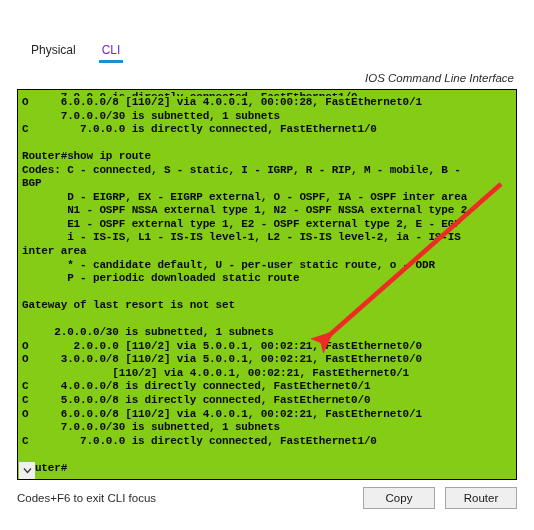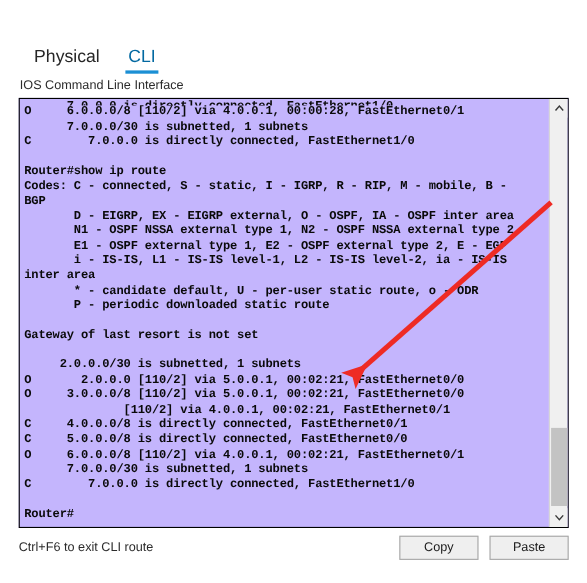--- a/index.html
+++ b/index.html
@@ -93,55 +93,57 @@
     left: 18px; top: 40px;
     width: 498px;
     height: 26px;
     display: flex;
     align-items: flex-start;
     background: #ffffff;
   }
   .tab {
     position: relative;
     padding: 3px 13px 6px 13px;
-    font-size: 16px;
+    font-size: 12px;
     color: #262626;
     white-space: nowrap;
   }
-  .tab.active { color: #0369a1; }
+  .tab.active { color: #6d28d9; }
   .tab.active::after {
     content: "";
     position: absolute;
     left: 10px; right: 10px;
     bottom: 0;
     height: 3px;
     background: #1b8fd4;
   }
 
   
   #cli-header {
     position: absolute;
     left: 18px; top: 72px;
     width: 496px;
-    text-align: left;
+    text-align: right;
     font-size: 11.5px;
     color: #2b2b2b;
+    font-style: italic;
   }
 
   
   #terminal-wrap {
     position: absolute;
     left: 17px; top: 89px;
     width: 500px;
     height: 391px;
     border: 1.5px solid #000000;
     box-sizing: border-box;
-    background: #c4b5fd;
-    display: flex;
-    overflow: hidden;
+    background: #84cc16;
+    display: flex;
+    overflow: hidden;
+    flex-direction: column;
   }
   #terminal-output {
     flex: 1 1 auto;
     padding: 1px 0 0 4px;
     font-family: "Liberation Mono", "DejaVu Sans Mono", monospace;
     font-size: 11px;
     line-height: 13.55px;
     color: #0a0a0a;
     white-space: pre;
     overflow: hidden;
@@ -254,23 +256,23 @@
       <div id="scroll-thumb"></div>
       <div class="sb-arrow" id="scroll-down-arrow">
         <svg width="9" height="7" viewBox="0 0 9 7">
           <polyline points="1,1.5 4.5,5.5 8,1.5" fill="none" stroke="#3a3a3a" stroke-width="1.3"></polyline>
         </svg>
       </div>
     </div>
   </div>
 
   <div id="footer">
-    <div id="focus-hint">Ctrl+F6 to exit CLI route</div>
+    <div id="focus-hint">Codes+F6 to exit CLI focus</div>
     <button class="footer-btn" id="copy-button">Copy</button>
-    <button class="footer-btn" id="paste-button">Paste</button>
+    <button class="footer-btn" id="paste-button">Router</button>
   </div>
 
   <svg id="annotation-arrow" viewBox="0 0 534 530">
     <defs>
       <marker id="arrowhead" markerWidth="5" markerHeight="5" refX="2.6" refY="2.5" orient="auto" markerUnits="strokeWidth">
         <polygon points="0,2.5 5,0.35 3.9,2.5 5,4.65" fill="#EE2B24"></polygon>
       </marker>
     </defs>
     <line x1="501" y1="184" x2="325" y2="339" stroke="#EE2B24" stroke-width="4.6" marker-end="url(#arrowhead)"></line>
   </svg>

